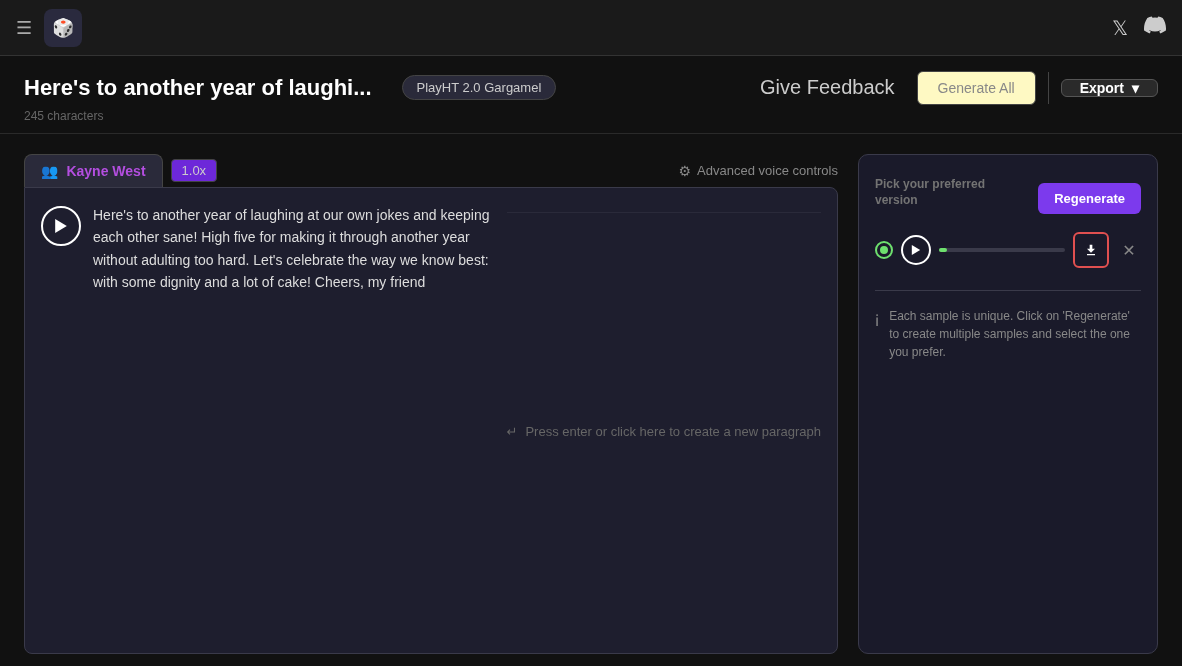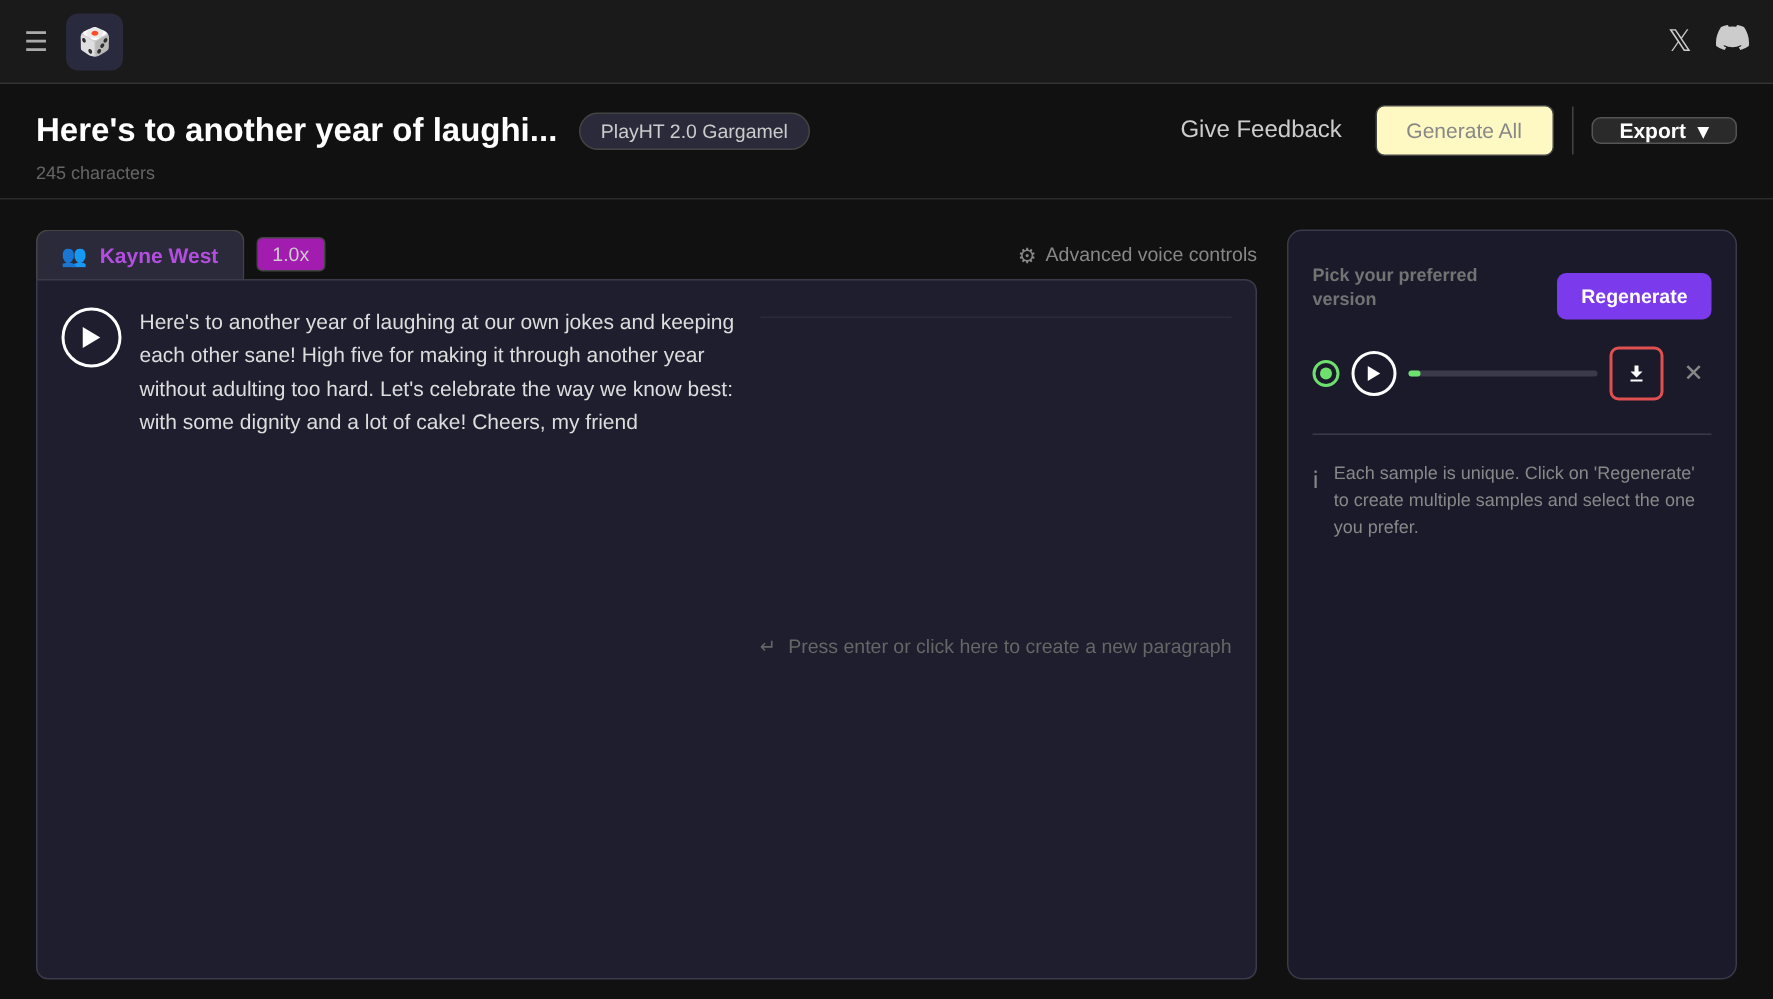--- a/index.html
+++ b/index.html
@@ -55,21 +55,21 @@
 
     
     .header {
       background: #111;
       padding: 14px 24px 10px;
       border-bottom: 1px solid #2a2a2a;
     }
     .header-top {
       display: flex;
       align-items: center;
-      gap: 14px;
+      gap: 30px;
     }
     .page-title {
       font-size: 22px;
       font-weight: 700;
       color: #fff;
     }
     .model-badge {
       background: #2a2a3a;
       border: 1px solid #444;
       border-radius: 20px;
@@ -80,21 +80,21 @@
     .header-actions {
       margin-left: auto;
       display: flex;
       align-items: center;
       gap: 12px;
     }
     .give-feedback-btn {
       background: transparent;
       border: none;
       color: #ccc;
-      font-size: 16px;
+      font-size: 20px;
       cursor: pointer;
       padding: 6px 10px;
     }
     .generate-all-btn {
       background: #fef9c3;
       border: 1px solid #444;
       color: #888;
       font-size: 14px;
       padding: 8px 20px;
       border-radius: 6px;
@@ -155,21 +155,21 @@
       gap: 8px;
       color: #b44ee0;
       font-size: 14px;
       font-weight: 600;
     }
     .voice-tab-active .tab-icon {
       color: #b44ee0;
       font-size: 14px;
     }
     .speed-badge {
-      background: #a21caf;
+      background: #6d28d9;
       border: 1px solid #444;
       border-radius: 4px;
       padding: 3px 10px;
       font-size: 13px;
       color: #ccc;
       margin-left: 8px;
     }
     .voice-controls-btn {
       margin-left: auto;
       background: transparent;

